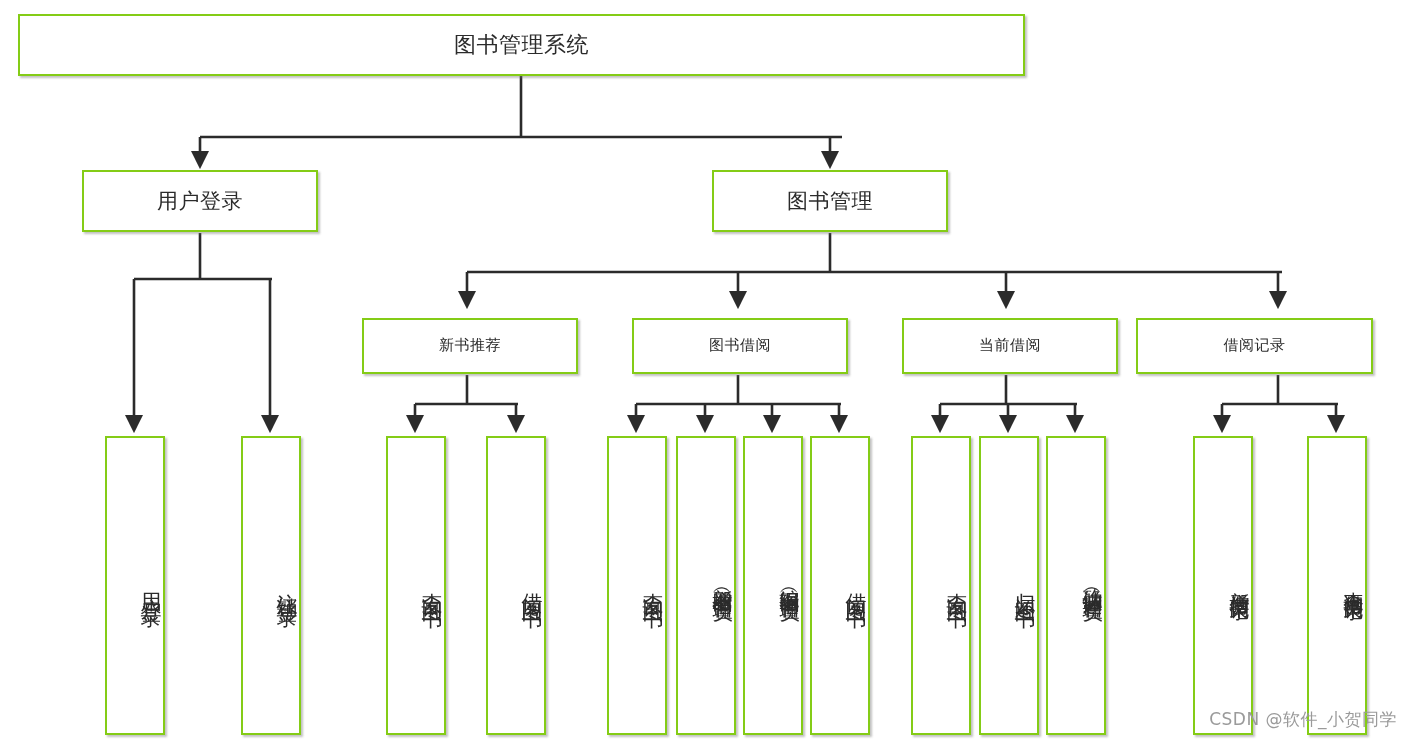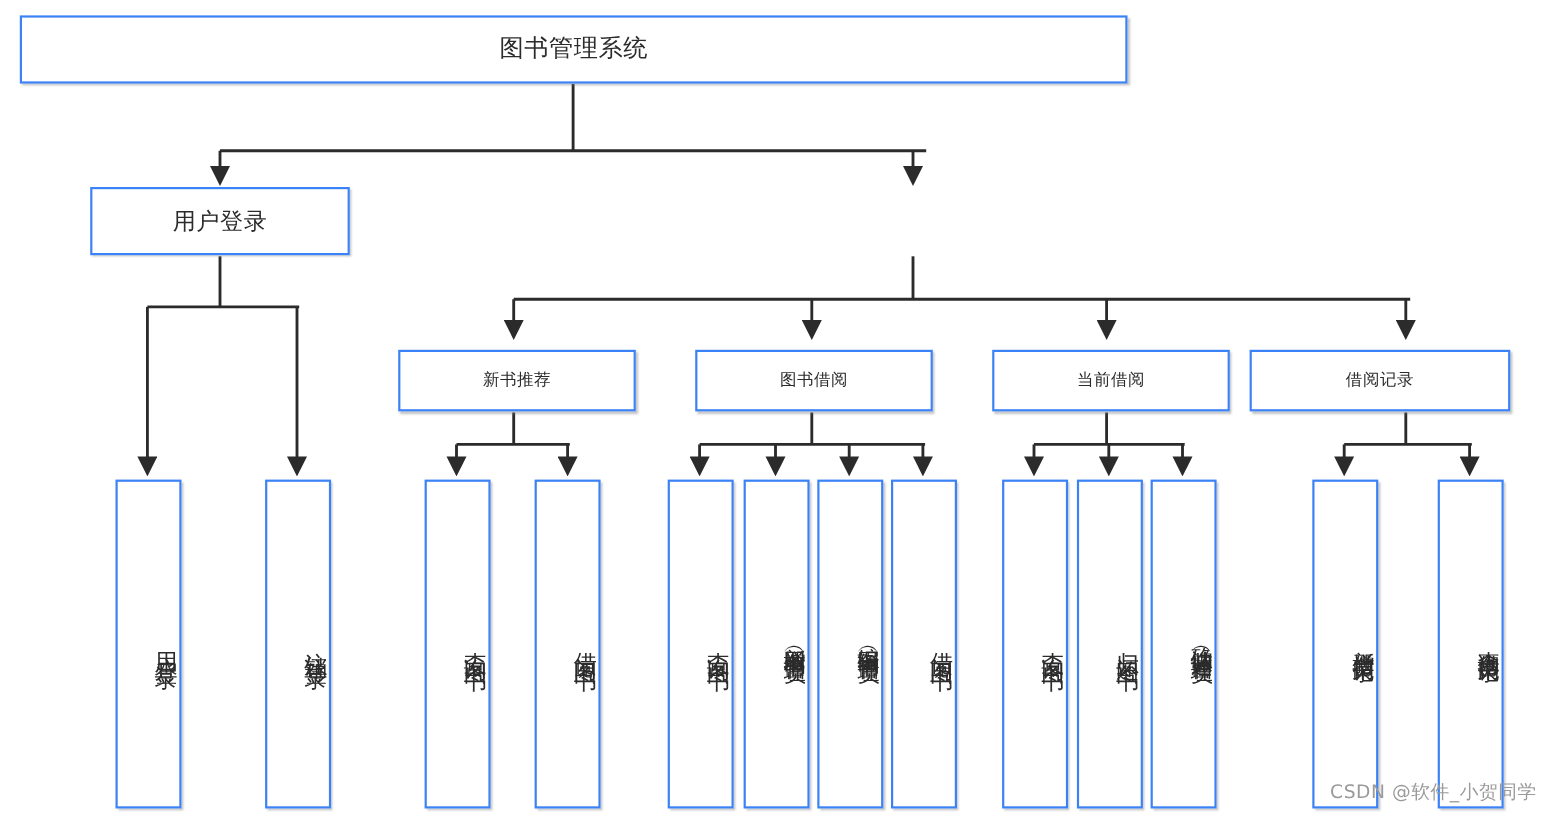--- a/index.html
+++ b/index.html
@@ -23,21 +23,21 @@
     left: 0;
     top: 0;
     width: 1405px;
     height: 747px;
     pointer-events: none;
   }
   .node {
     position: absolute;
     box-sizing: border-box;
     background: #ffffff;
-    border: 2px solid #3b82f6;
+    border: 2px solid #84cc16;
     box-shadow: 2px 2px 2px rgba(120,120,120,0.45);
     display: flex;
     align-items: center;
     justify-content: center;
     color: #2b2b2b;
     line-height: 1.18;
   }
   .node.h {
     font-size: 21px;
     letter-spacing: 0.5px;
@@ -124,20 +124,21 @@
       <path d="M 1222 404 L 1338 404"></path>
       <path d="M 1222 404 L 1222 424" marker-end="url(#arrow)"></path>
       <path d="M 1336 404 L 1336 424" marker-end="url(#arrow)"></path>
     </g>
   </svg>
 
   <div class="node h root" style="left:18px; top:14px; width:1007px; height:62px;">图书管理系统</div>
 
   <div class="node h lvl2" style="left:82px; top:170px; width:236px; height:62px;">用户登录</div>
 
+  <div class="node h lvl2" style="left:712px; top:170px; width:236px; height:62px;">图书管理</div>
 
   <div class="node h lvl3" style="left:362px; top:318px; width:216px; height:56px;">新书推荐</div>
 
   <div class="node h lvl3" style="left:632px; top:318px; width:216px; height:56px;">图书借阅</div>
 
   <div class="node h lvl3" style="left:902px; top:318px; width:216px; height:56px;">当前借阅</div>
 
   <div class="node h lvl3" style="left:1136px; top:318px; width:237px; height:56px;">借阅记录</div>
 
   <div class="node leaf" style="left:105px; top:436px; width:60px; height:299px;">用户登录</div>

